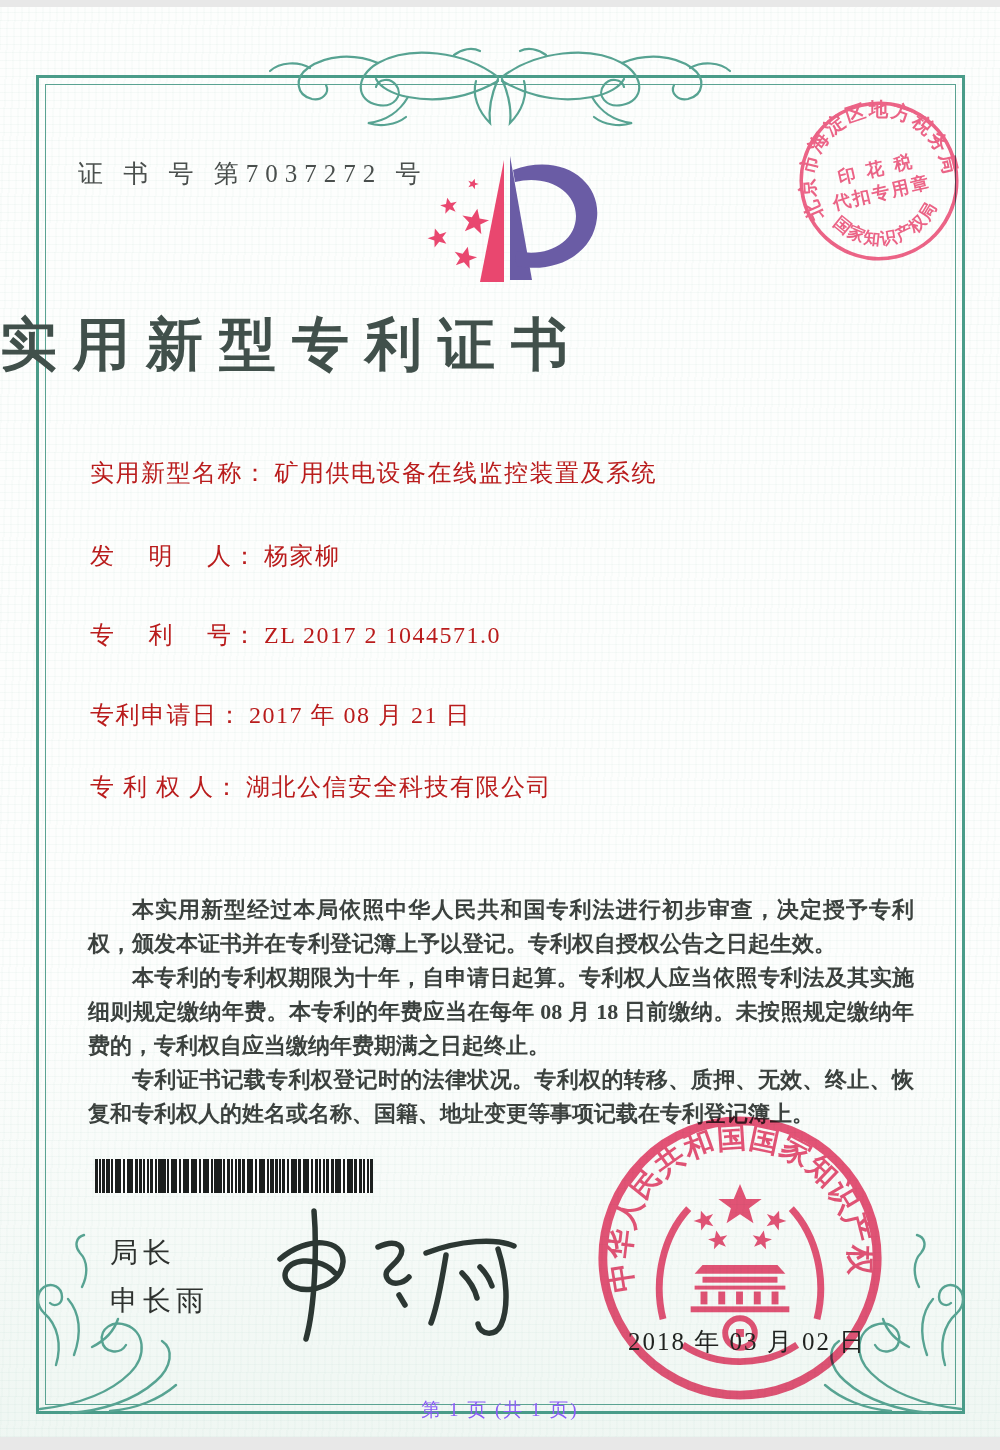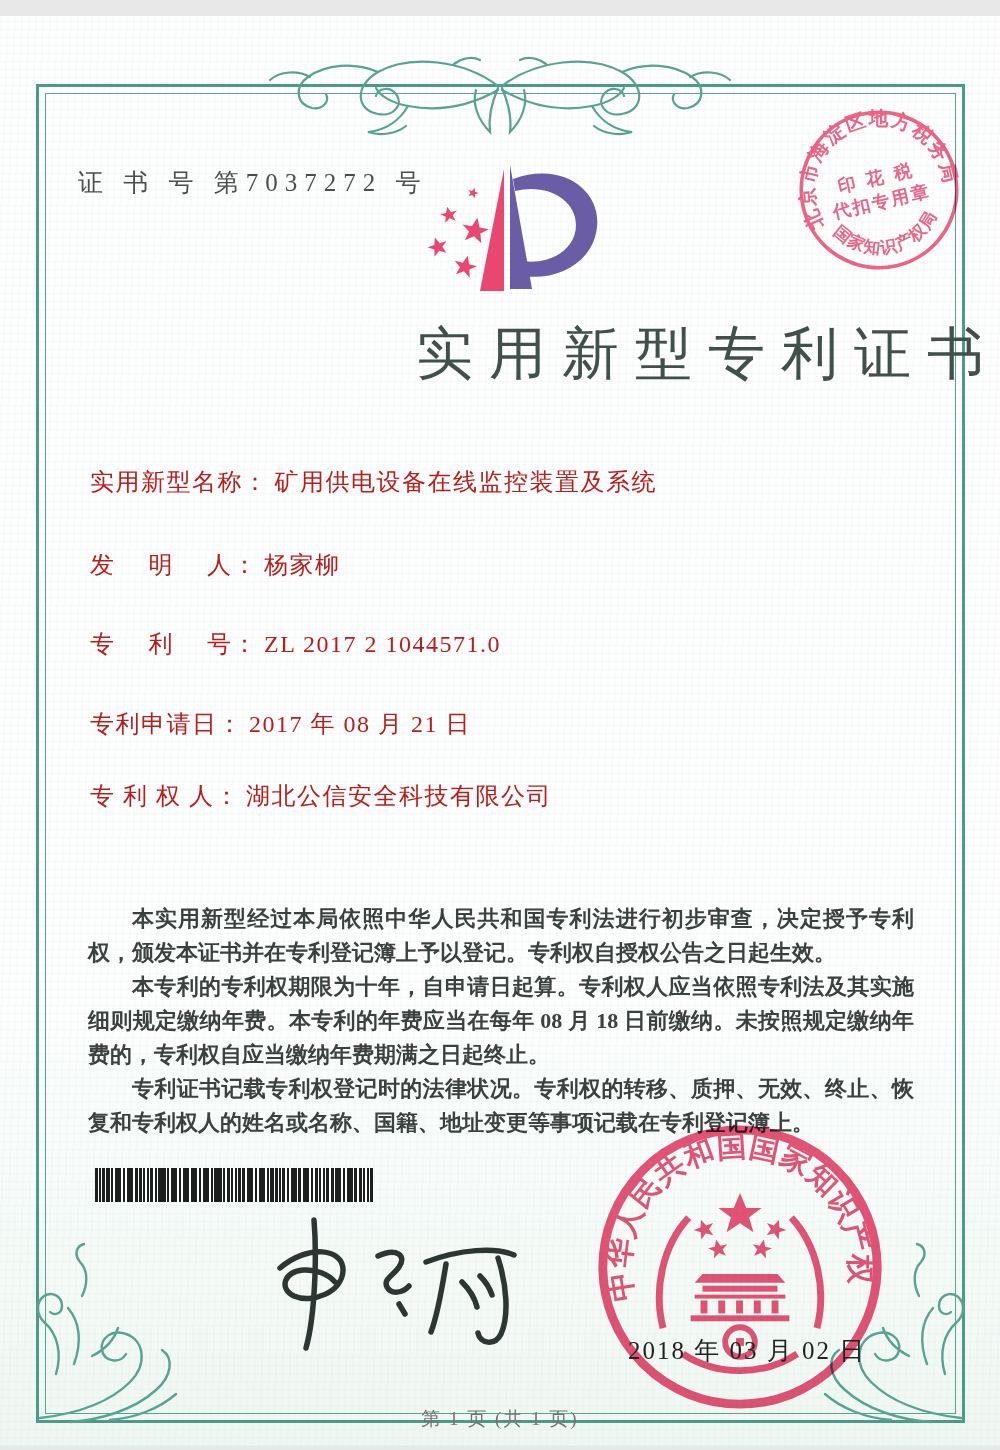--- a/index.html
+++ b/index.html
@@ -1,58 +1,58 @@
 <!DOCTYPE html>
 <html><head>
 <meta charset="utf-8">
 <style>
   html,body{margin:0;padding:0;background:#e8e8e8;}
   .page{
-    position:relative;width:1000px;height:1430px;margin:16px auto;
+    position:relative;width:1000px;height:1430px;margin:7px auto;
     background:#fdfefd;overflow:hidden;
     font-family:"Liberation Serif","DejaVu Serif",serif;
   }
   .page::before{ 
     content:"";position:absolute;inset:0;pointer-events:none;
     background:
       repeating-linear-gradient(0deg, rgba(140,190,175,.07) 0 1px, transparent 1px 8px),
       repeating-linear-gradient(92deg, rgba(140,190,175,.04) 0 2px, transparent 2px 7px),
       linear-gradient(180deg, rgba(255,255,255,0) 70%, rgba(190,220,205,.22) 100%);
   }
   .border-outer{position:absolute;left:36px;top:68px;right:35px;bottom:23px;
     border:3px solid #4a9c89;pointer-events:none;}
   .border-inner{position:absolute;left:45px;top:77px;right:44px;bottom:32px;
     border:1px solid #5aa392;pointer-events:none;}
   .ornament{position:absolute;pointer-events:none;}
   .cert-no{position:absolute;left:78px;top:150px;font-size:25px;color:#4a4f4d;
     letter-spacing:7px;}
   .logo{position:absolute;left:403px;top:133px;}
   .tax-stamp{position:absolute;left:795px;top:90px;width:168px;height:168px;
     transform:rotate(-13deg);mix-blend-mode:multiply;}
-  .title{position:absolute;left:0;right:0;top:300px;text-align:right;
-    font-size:57px;font-weight:normal;color:#41504b;letter-spacing:16px;padding-left:27px;}
+  .title{position:absolute;left:0;right:0;top:300px;text-align:left;
+    font-size:57px;font-weight:bold;color:#41504b;letter-spacing:16px;padding-left:0;}
   .field{position:absolute;left:90px;font-size:24px;color:#b91c1c;letter-spacing:1.5px;white-space:nowrap;}
   .field .value{margin-left:6px;}
   .body-text{position:absolute;left:88px;top:886px;width:826px;
     font-size:22px;line-height:34px;color:#3b413e;text-align:justify;}
   .body-text p{margin:0;text-indent:2em;font-weight:bold;}
   .barcode{position:absolute;left:95px;top:1152px;width:278px;height:34px;background-color:#fff;
     background-image:
       repeating-linear-gradient(90deg,#1c1f1e 0 2px,transparent 2px 4px),
       repeating-linear-gradient(90deg,#1c1f1e 0 1px,transparent 1px 7px),
       repeating-linear-gradient(90deg,#1c1f1e 0 3px,transparent 3px 11px);}
   .officer{position:absolute;left:110px;top:1222px;
     font-family:"Liberation Sans","DejaVu Sans",sans-serif;
     font-size:28px;color:#2e322f;letter-spacing:5px;line-height:48px;}
   .signature{position:absolute;left:250px;top:1198px;}
   .seal{position:absolute;left:592px;top:1103px;mix-blend-mode:multiply;}
   .seal-date{position:absolute;left:628px;top:1318px;font-size:25px;color:#1f221f;
     letter-spacing:2px;white-space:nowrap;}
   .footer{position:absolute;left:0;right:0;top:1390px;text-align:center;
-    font-size:19px;color:#737373;letter-spacing:2px;}
+    font-size:19px;color:#8b5cf6;letter-spacing:2px;}
 </style>
 </head>
 <body>
 
 <div class="page">
 
   <div class="border-outer"></div>
   <div class="border-inner"></div>
 
   <svg class="ornament" style="left:258px;top:28px" width="484" height="110" viewBox="0 0 484 110">
@@ -137,20 +137,24 @@
   </div>
 
   <div class="body-text">
     <p>本实用新型经过本局依照中华人民共和国专利法进行初步审查，决定授予专利权，颁发本证书并在专利登记簿上予以登记。专利权自授权公告之日起生效。</p>
     <p>本专利的专利权期限为十年，自申请日起算。专利权人应当依照专利法及其实施细则规定缴纳年费。本专利的年费应当在每年 08 月 18 日前缴纳。未按照规定缴纳年费的，专利权自应当缴纳年费期满之日起终止。</p>
     <p>专利证书记载专利权登记时的法律状况。专利权的转移、质押、无效、终止、恢复和专利权人的姓名或名称、国籍、地址变更等事项记载在专利登记簿上。</p>
   </div>
 
   <div class="barcode"></div>
 
+  <div class="officer">
+    <div>局长</div>
+    <div>申长雨</div>
+  </div>
 
   <svg class="signature" width="280" height="140" viewBox="0 0 280 140">
     <g stroke="#2c3733" fill="none" stroke-width="5.5" stroke-linecap="round" stroke-linejoin="round">
       <path d="M30 54 C 58 30 94 34 93 57 C 92 78 62 90 44 82 C 28 74 35 57 53 56 C 67 55 79 61 85 68"></path>
       <path d="M64 6 C 67 42 65 102 56 134"></path>
       <path d="M128 42 C 147 33 157 42 149 53 C 143 62 133 65 137 73 C 141 81 153 79 159 72"></path>
       <path d="M149 90 l 6 10"></path>
       <path d="M176 48 C 210 35 246 33 264 41"></path>
       <path d="M196 50 C 192 74 188 100 181 118"></path>
       <path d="M248 44 C 257 72 259 102 251 120 C 245 132 230 130 228 119"></path>

